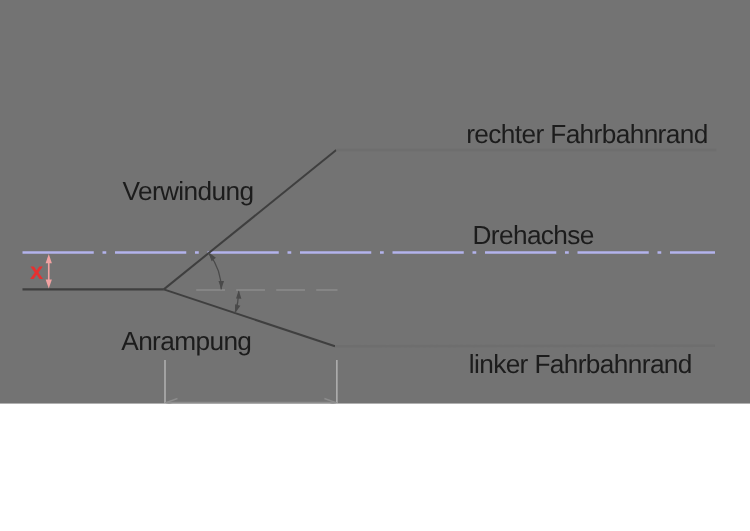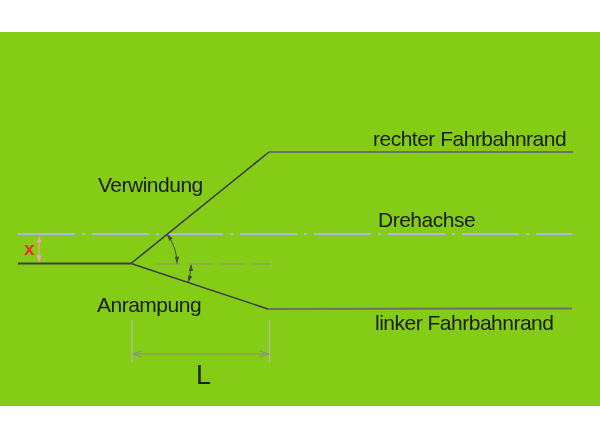--- a/index.html
+++ b/index.html
@@ -4,24 +4,23 @@
 <style>
   html, body {
     margin: 0;
     padding: 0;
     background: #ffffff;
     font-family: "Liberation Sans", sans-serif;
   }
   .stage {
     position: relative;
     width: 600px;
-    height: 374px;
-    background: #84cc16;
+    height: 323px;
+    background: #737373;
     overflow: hidden;
-    margin-top: 32px;
   }
   svg { display: block; }
   text {
     font-family: "Liberation Sans", sans-serif;
     letter-spacing: -0.5px;
   }
   .lbl { font-size: 21px; fill: #1c1c1c; }
   .lbl-L { font-size: 27px; letter-spacing: 0; }
   .lbl-x { font-size: 19px; font-weight: bold; }
 </style>

